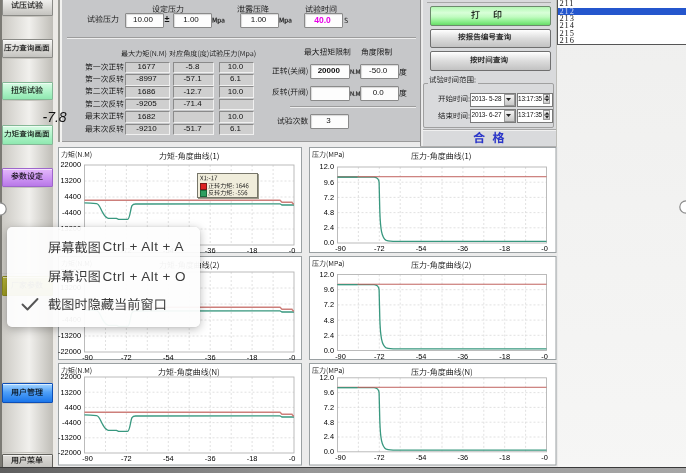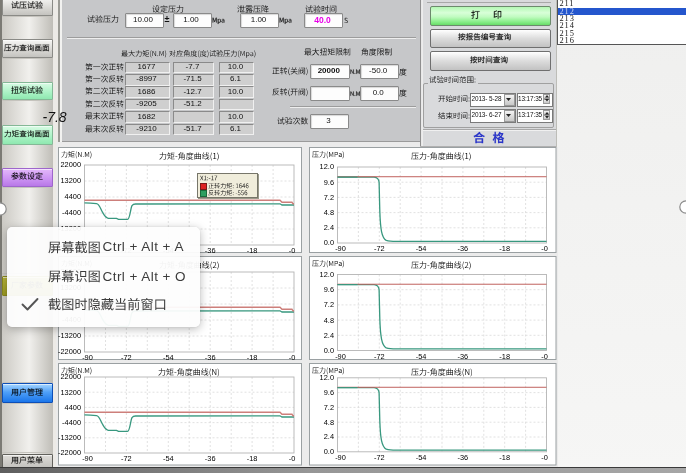--- a/index.html
+++ b/index.html
@@ -97,48 +97,48 @@
   </svg>
 <svg class="ab " style="left:209.4px;top:48.9px" width="48" height="9" viewBox="0 -7.10 48 9">
     <path fill="#101010" d="M0.9 -5.5C1.2 -5.2 1.7 -4.8 1.9 -4.5L2.2 -4.8C2 -5.1 1.6 -5.5 1.2 -5.8L0.9 -5.5ZM5.5 -5.7C5.8 -5.3 6.1 -4.9 6.3 -4.6L6.6 -4.9C6.5 -5.1 6.1 -5.6 5.8 -5.9L5.5 -5.7ZM0.4 -3.7L0.4 -3.3L1.4 -3.3L1.4 -0.6C1.4 -0.3 1.2 -0.1 1 -0C1.1 0 1.2 0.2 1.3 0.4C1.4 0.2 1.6 0.1 2.8 -0.7C2.7 -0.8 2.7 -1 2.6 -1.1L1.8 -0.6L1.8 -3.7L0.4 -3.7ZM4.8 -5.9L4.8 -4.5L2.5 -4.5L2.5 -4L4.8 -4C5 -1.3 5.3 0.5 6.2 0.5C6.5 0.5 6.7 0.2 6.9 -0.9C6.8 -1 6.6 -1.1 6.5 -1.2C6.4 -0.5 6.3 -0.1 6.2 -0.1C5.7 -0.1 5.4 -1.7 5.3 -4L6.8 -4L6.8 -4.5L5.3 -4.5C5.3 -4.9 5.3 -5.4 5.3 -5.9L4.8 -5.9ZM2.5 -0.4L2.7 0C3.3 -0.1 4.1 -0.4 4.8 -0.6L4.7 -1L3.9 -0.8L3.9 -2.5L4.6 -2.5L4.6 -2.9L2.7 -2.9L2.7 -2.5L3.5 -2.5L3.5 -0.6L2.5 -0.4ZM7.3 -1L7.4 -0.6C8 -0.8 8.6 -1 9.3 -1.1L9.2 -1.5C8.5 -1.3 7.8 -1.1 7.3 -1ZM10.9 -3.7L10.9 -3.3L13 -3.3L13 -3.7L10.9 -3.7ZM10.4 -2.6C10.6 -2 10.8 -1.3 10.9 -0.9L11.3 -1C11.2 -1.4 11 -2.1 10.8 -2.7L10.4 -2.6ZM11.7 -2.8C11.8 -2.2 11.9 -1.5 12 -1.1L12.4 -1.1C12.3 -1.6 12.2 -2.3 12.1 -2.8L11.7 -2.8ZM7.9 -4.7C7.8 -3.9 7.7 -2.9 7.7 -2.2L9.6 -2.2C9.5 -0.7 9.4 -0.1 9.2 0C9.2 0.1 9.1 0.1 9 0.1C8.8 0.1 8.5 0.1 8.1 0.1C8.2 0.2 8.3 0.3 8.3 0.5C8.6 0.5 8.9 0.5 9.1 0.5C9.3 0.5 9.5 0.4 9.6 0.3C9.8 0 9.9 -0.6 10 -2.4C10 -2.5 10 -2.6 10 -2.6L9.6 -2.6L9.5 -2.6C9.6 -3.4 9.7 -4.7 9.7 -5.6L7.6 -5.6L7.6 -5.2L9.3 -5.2C9.2 -4.3 9.1 -3.3 9 -2.6L8.1 -2.6C8.2 -3.2 8.3 -4 8.3 -4.6L7.9 -4.7ZM11.8 -6C11.4 -5 10.6 -4.1 9.8 -3.6C9.9 -3.5 10 -3.3 10.1 -3.2C10.7 -3.7 11.4 -4.3 11.9 -5.1C12.4 -4.4 13.1 -3.7 13.8 -3.2C13.8 -3.3 13.9 -3.5 14 -3.6C13.3 -4.1 12.6 -4.9 12.1 -5.5L12.3 -5.9L11.8 -6ZM10.2 -0.2L10.2 0.2L13.8 0.2L13.8 -0.2L12.7 -0.2C13 -0.9 13.4 -1.8 13.7 -2.6L13.3 -2.7C13.1 -2 12.6 -0.9 12.2 -0.2L10.2 -0.2ZM19.1 -1.9C19.5 -1.6 19.9 -1.1 20.1 -0.8L20.4 -1.1C20.2 -1.4 19.8 -1.8 19.4 -2.2L19.1 -1.9ZM15 -5.6L15 -3.3C15 -2.2 15 -0.8 14.4 0.3C14.6 0.3 14.7 0.5 14.8 0.6C15.4 -0.5 15.5 -2.2 15.5 -3.3L15.5 -5.1L21 -5.1L21 -5.6L15 -5.6ZM18 -4.7L18 -3.2L16 -3.2L16 -2.7L18 -2.7L18 -0.2L15.6 -0.2L15.6 0.2L21 0.2L21 -0.2L18.5 -0.2L18.5 -2.7L20.6 -2.7L20.6 -3.2L18.5 -3.2L18.5 -4.7L18 -4.7ZM24.2 -5.9L24.2 -4.7L24.2 -4.4L21.9 -4.4L21.9 -3.9L24.2 -3.9C24.1 -2.5 23.7 -1 21.7 0.2C21.8 0.3 22 0.5 22.1 0.6C24.1 -0.7 24.6 -2.4 24.7 -3.9L27.2 -3.9C27.1 -1.3 26.9 -0.3 26.7 -0.1C26.6 0 26.5 0 26.3 0C26.1 0 25.7 0 25.2 0C25.3 0.1 25.3 0.3 25.4 0.5C25.8 0.5 26.3 0.5 26.5 0.5C26.8 0.5 26.9 0.4 27.1 0.2C27.4 -0.1 27.5 -1.2 27.7 -4.1C27.7 -4.2 27.7 -4.4 27.7 -4.4L24.7 -4.4L24.7 -4.7L24.7 -5.9L24.2 -5.9ZM30.1 1.4L30.5 1.2C29.8 0.2 29.5 -1 29.5 -2.2C29.5 -3.4 29.8 -4.6 30.5 -5.6L30.1 -5.8C29.5 -4.7 29.1 -3.6 29.1 -2.2C29.1 -0.8 29.5 0.3 30.1 1.4ZM31.5 0L32 0L32 -3C32 -3.4 32 -4.1 31.9 -4.5L32 -4.5L32.4 -3.3L33.4 -0.5L33.8 -0.5L34.8 -3.3L35.2 -4.5L35.3 -4.5C35.2 -4.1 35.2 -3.4 35.2 -3L35.2 0L35.7 0L35.7 -5.2L35 -5.2L34 -2.4C33.9 -2 33.8 -1.6 33.6 -1.2L33.6 -1.2C33.5 -1.6 33.3 -2 33.2 -2.4L32.2 -5.2L31.5 -5.2L31.5 0ZM37.1 1.6L37.7 1.6L37.7 0.3L37.7 -0.4C38 -0.1 38.4 0.1 38.8 0.1C39.7 0.1 40.4 -0.7 40.4 -2C40.4 -3.2 39.9 -3.9 38.9 -3.9C38.5 -3.9 38 -3.7 37.7 -3.4L37.7 -3.4L37.6 -3.8L37.1 -3.8L37.1 1.6ZM38.7 -0.4C38.4 -0.4 38.1 -0.5 37.7 -0.8L37.7 -2.9C38.1 -3.3 38.4 -3.4 38.8 -3.4C39.5 -3.4 39.8 -2.8 39.8 -2C39.8 -1 39.4 -0.4 38.7 -0.4ZM42.4 0.1C42.8 0.1 43.3 -0.2 43.7 -0.5L43.7 -0.5L43.7 0L44.2 0L44.2 -2.4C44.2 -3.3 43.8 -3.9 42.9 -3.9C42.3 -3.9 41.7 -3.6 41.4 -3.4L41.6 -3C41.9 -3.2 42.4 -3.5 42.8 -3.5C43.5 -3.5 43.6 -2.9 43.6 -2.4C42 -2.2 41.3 -1.8 41.3 -1C41.3 -0.3 41.7 0.1 42.4 0.1ZM42.5 -0.4C42.1 -0.4 41.8 -0.6 41.8 -1C41.8 -1.5 42.3 -1.9 43.6 -2L43.6 -0.9C43.2 -0.6 42.9 -0.4 42.5 -0.4ZM45.4 1.4C46.1 0.3 46.5 -0.8 46.5 -2.2C46.5 -3.6 46.1 -4.7 45.4 -5.8L45.1 -5.6C45.7 -4.6 46 -3.4 46 -2.2C46 -1 45.7 0.2 45.1 1.2L45.4 1.4Z"></path>
   </svg>
 <svg class="ab " style="left:84.5px;top:61.5px" width="40" height="10" viewBox="0 -7.80 40 10">
     <path fill="#101010" d="M1.3 -3.1C1.3 -2.6 1.1 -1.9 1 -1.4L3.2 -1.4C2.5 -0.7 1.5 -0.1 0.6 0.2C0.7 0.3 0.8 0.5 0.9 0.6C1.9 0.2 2.9 -0.4 3.6 -1.3L3.6 0.6L4.1 0.6L4.1 -1.4L6.5 -1.4C6.4 -0.7 6.3 -0.4 6.2 -0.2C6.1 -0.2 6 -0.2 5.9 -0.2C5.7 -0.2 5.4 -0.2 5 -0.2C5.1 -0.1 5.1 0.1 5.1 0.3C5.5 0.3 5.9 0.3 6.1 0.3C6.3 0.3 6.5 0.2 6.6 0.1C6.8 -0.1 6.9 -0.6 7 -1.7C7 -1.7 7 -1.9 7 -1.9L4.1 -1.9L4.1 -2.7L6.8 -2.7L6.8 -4.3L1 -4.3L1 -3.9L3.6 -3.9L3.6 -3.1L1.3 -3.1ZM1.7 -2.7L3.6 -2.7L3.6 -1.9L1.6 -1.9L1.7 -2.7ZM4.1 -3.9L6.3 -3.9L6.3 -3.1L4.1 -3.1L4.1 -3.9ZM1.7 -6.6C1.4 -5.8 0.9 -5.1 0.4 -4.6C0.5 -4.6 0.7 -4.5 0.8 -4.4C1.1 -4.7 1.4 -5 1.7 -5.4L2.1 -5.4C2.3 -5.1 2.4 -4.7 2.5 -4.5L3 -4.7C2.9 -4.9 2.8 -5.2 2.6 -5.4L3.9 -5.4L3.9 -5.8L1.9 -5.8C2 -6 2.1 -6.2 2.2 -6.5L1.7 -6.6ZM4.7 -6.6C4.5 -5.8 4.1 -5.2 3.6 -4.7C3.8 -4.6 4 -4.5 4.1 -4.4C4.3 -4.7 4.6 -5.1 4.8 -5.4L5.3 -5.4C5.6 -5.1 5.8 -4.8 6 -4.5L6.4 -4.7C6.3 -4.9 6.1 -5.2 5.9 -5.4L7.4 -5.4L7.4 -5.9L5 -5.9C5 -6.1 5.1 -6.3 5.2 -6.5L4.7 -6.6ZM8.2 -3.3L8.2 -2.8L15.3 -2.8L15.3 -3.3L8.2 -3.3ZM16.1 -5.6C16.6 -5.3 17.3 -4.9 17.6 -4.5L17.9 -5C17.6 -5.3 16.9 -5.7 16.4 -6L16.1 -5.6ZM15.9 -0.6L16.4 -0.2C16.9 -0.9 17.5 -1.8 18 -2.6L17.6 -2.9C17.1 -2.1 16.4 -1.1 15.9 -0.6ZM19.2 -6.5C18.9 -5.3 18.5 -4.1 17.9 -3.3C18 -3.3 18.3 -3.1 18.4 -3C18.7 -3.5 19 -4 19.2 -4.7L22.2 -4.7C22 -4.1 21.8 -3.5 21.6 -3.1C21.7 -3.1 21.9 -3 22 -2.9C22.3 -3.4 22.6 -4.3 22.8 -5L22.5 -5.2L22.4 -5.2L19.4 -5.2C19.5 -5.6 19.6 -6 19.7 -6.4L19.2 -6.5ZM20.1 -4.3L20.1 -3.8C20.1 -2.7 19.9 -1 17.5 0.2C17.6 0.3 17.8 0.5 17.9 0.6C19.5 -0.2 20.1 -1.2 20.4 -2.2C20.9 -0.9 21.6 0.1 22.7 0.6C22.8 0.4 23 0.2 23.1 0.1C21.7 -0.4 21 -1.6 20.6 -3.2C20.6 -3.4 20.6 -3.6 20.6 -3.8L20.6 -4.3L20.1 -4.3ZM24.9 -4L24.9 -0.3L23.8 -0.3L23.8 0.2L30.8 0.2L30.8 -0.3L27.8 -0.3L27.8 -2.8L30.2 -2.8L30.2 -3.3L27.8 -3.3L27.8 -5.4L30.5 -5.4L30.5 -6L24.1 -6L24.1 -5.4L27.2 -5.4L27.2 -0.3L25.4 -0.3L25.4 -4L24.9 -4ZM31.8 -2.6C31.9 -2.7 32.1 -2.7 32.4 -2.7L33.1 -2.7L33.1 -1.6L31.5 -1.3L31.6 -0.8L33.1 -1.1L33.1 0.6L33.6 0.6L33.6 -1.2L34.7 -1.4L34.7 -1.8L33.6 -1.6L33.6 -2.7L34.5 -2.7L34.5 -3.2L33.6 -3.2L33.6 -4.4L33.1 -4.4L33.1 -3.2L32.3 -3.2C32.6 -3.8 32.8 -4.4 33 -5.1L34.4 -5.1L34.4 -5.6L33.2 -5.6C33.2 -5.9 33.3 -6.2 33.4 -6.4L32.8 -6.5C32.8 -6.2 32.7 -5.9 32.7 -5.6L31.6 -5.6L31.6 -5.1L32.5 -5.1C32.3 -4.5 32.1 -3.9 32.1 -3.7C31.9 -3.4 31.8 -3.1 31.7 -3.1C31.7 -3 31.8 -2.7 31.8 -2.6ZM34.5 -4.1L34.5 -3.7L35.7 -3.7C35.5 -3.1 35.4 -2.6 35.2 -2.2L37.5 -2.2C37.2 -1.8 36.9 -1.3 36.5 -0.9C36.3 -1 36 -1.2 35.7 -1.4L35.4 -1C36.2 -0.6 37.1 0.2 37.5 0.6L37.9 0.2C37.7 -0 37.3 -0.3 36.9 -0.6C37.4 -1.2 38 -2 38.3 -2.5L38 -2.7L37.9 -2.7L36 -2.7L36.2 -3.7L38.7 -3.7L38.7 -4.1L36.4 -4.1L36.7 -5.1L38.4 -5.1L38.4 -5.6L36.8 -5.6L37 -6.5L36.5 -6.5L36.3 -5.6L34.8 -5.6L34.8 -5.1L36.1 -5.1L35.8 -4.1L34.5 -4.1Z"></path>
   </svg>
 <div class="ab" style="left:125px;top:61.5px;width:43px;height:9.6px;background:#cfcfcf;border-top:1px solid #8a8a8a;border-left:1px solid #8a8a8a;border-bottom:1px solid #f0f0f0;border-right:1px solid #f0f0f0"></div>
 <div class="txt" style="left:-3.5px;top:66.8px;width:300px;text-align:center;font-size:8px;line-height:8px;transform:translateY(-50%);">1677</div>
 <div class="ab" style="left:173px;top:61.5px;width:39px;height:9.6px;background:#cfcfcf;border-top:1px solid #8a8a8a;border-left:1px solid #8a8a8a;border-bottom:1px solid #f0f0f0;border-right:1px solid #f0f0f0"></div>
-<div class="txt" style="left:42.5px;top:66.8px;width:300px;text-align:center;font-size:8px;line-height:8px;transform:translateY(-50%);">-7.7</div>
+<div class="txt" style="left:42.5px;top:66.8px;width:300px;text-align:center;font-size:8px;line-height:8px;transform:translateY(-50%);">-5.8</div>
 <div class="ab" style="left:219px;top:61.5px;width:33px;height:9.6px;background:#cfcfcf;border-top:1px solid #8a8a8a;border-left:1px solid #8a8a8a;border-bottom:1px solid #f0f0f0;border-right:1px solid #f0f0f0"></div>
 <div class="txt" style="left:85.5px;top:66.8px;width:300px;text-align:center;font-size:8px;line-height:8px;transform:translateY(-50%);">10.0</div>
 <svg class="ab " style="left:84.5px;top:74.0px" width="40" height="10" viewBox="0 -7.80 40 10">
     <path fill="#101010" d="M1.3 -3.1C1.3 -2.6 1.1 -1.9 1 -1.4L3.2 -1.4C2.5 -0.7 1.5 -0.1 0.6 0.2C0.7 0.3 0.8 0.5 0.9 0.6C1.9 0.2 2.9 -0.4 3.6 -1.3L3.6 0.6L4.1 0.6L4.1 -1.4L6.5 -1.4C6.4 -0.7 6.3 -0.4 6.2 -0.2C6.1 -0.2 6 -0.2 5.9 -0.2C5.7 -0.2 5.4 -0.2 5 -0.2C5.1 -0.1 5.1 0.1 5.1 0.3C5.5 0.3 5.9 0.3 6.1 0.3C6.3 0.3 6.5 0.2 6.6 0.1C6.8 -0.1 6.9 -0.6 7 -1.7C7 -1.7 7 -1.9 7 -1.9L4.1 -1.9L4.1 -2.7L6.8 -2.7L6.8 -4.3L1 -4.3L1 -3.9L3.6 -3.9L3.6 -3.1L1.3 -3.1ZM1.7 -2.7L3.6 -2.7L3.6 -1.9L1.6 -1.9L1.7 -2.7ZM4.1 -3.9L6.3 -3.9L6.3 -3.1L4.1 -3.1L4.1 -3.9ZM1.7 -6.6C1.4 -5.8 0.9 -5.1 0.4 -4.6C0.5 -4.6 0.7 -4.5 0.8 -4.4C1.1 -4.7 1.4 -5 1.7 -5.4L2.1 -5.4C2.3 -5.1 2.4 -4.7 2.5 -4.5L3 -4.7C2.9 -4.9 2.8 -5.2 2.6 -5.4L3.9 -5.4L3.9 -5.8L1.9 -5.8C2 -6 2.1 -6.2 2.2 -6.5L1.7 -6.6ZM4.7 -6.6C4.5 -5.8 4.1 -5.2 3.6 -4.7C3.8 -4.6 4 -4.5 4.1 -4.4C4.3 -4.7 4.6 -5.1 4.8 -5.4L5.3 -5.4C5.6 -5.1 5.8 -4.8 6 -4.5L6.4 -4.7C6.3 -4.9 6.1 -5.2 5.9 -5.4L7.4 -5.4L7.4 -5.9L5 -5.9C5 -6.1 5.1 -6.3 5.2 -6.5L4.7 -6.6ZM8.2 -3.3L8.2 -2.8L15.3 -2.8L15.3 -3.3L8.2 -3.3ZM16.1 -5.6C16.6 -5.3 17.3 -4.9 17.6 -4.5L17.9 -5C17.6 -5.3 16.9 -5.7 16.4 -6L16.1 -5.6ZM15.9 -0.6L16.4 -0.2C16.9 -0.9 17.5 -1.8 18 -2.6L17.6 -2.9C17.1 -2.1 16.4 -1.1 15.9 -0.6ZM19.2 -6.5C18.9 -5.3 18.5 -4.1 17.9 -3.3C18 -3.3 18.3 -3.1 18.4 -3C18.7 -3.5 19 -4 19.2 -4.7L22.2 -4.7C22 -4.1 21.8 -3.5 21.6 -3.1C21.7 -3.1 21.9 -3 22 -2.9C22.3 -3.4 22.6 -4.3 22.8 -5L22.5 -5.2L22.4 -5.2L19.4 -5.2C19.5 -5.6 19.6 -6 19.7 -6.4L19.2 -6.5ZM20.1 -4.3L20.1 -3.8C20.1 -2.7 19.9 -1 17.5 0.2C17.6 0.3 17.8 0.5 17.9 0.6C19.5 -0.2 20.1 -1.2 20.4 -2.2C20.9 -0.9 21.6 0.1 22.7 0.6C22.8 0.4 23 0.2 23.1 0.1C21.7 -0.4 21 -1.6 20.6 -3.2C20.6 -3.4 20.6 -3.6 20.6 -3.8L20.6 -4.3L20.1 -4.3ZM29.7 -6.5C28.6 -6.2 26.5 -6 24.7 -5.9L24.7 -3.8C24.7 -2.6 24.7 -0.9 23.9 0.3C24 0.4 24.2 0.5 24.3 0.6C25.1 -0.6 25.3 -2.3 25.3 -3.6L25.8 -3.6C26.2 -2.6 26.7 -1.7 27.4 -1C26.7 -0.5 25.9 -0.1 25.1 0.1C25.2 0.2 25.3 0.4 25.3 0.6C26.2 0.3 27.1 -0.1 27.8 -0.7C28.5 -0.1 29.4 0.3 30.4 0.5C30.4 0.4 30.6 0.2 30.7 0.1C29.7 -0.1 28.9 -0.5 28.2 -1C29 -1.8 29.7 -2.7 30 -4L29.6 -4.2L29.5 -4.1L25.3 -4.1L25.3 -5.4C27 -5.5 28.9 -5.7 30.1 -6L29.7 -6.5ZM29.3 -3.6C29 -2.7 28.5 -2 27.8 -1.4C27.2 -2 26.7 -2.7 26.4 -3.6L29.3 -3.6ZM31.8 -2.6C31.9 -2.7 32.1 -2.7 32.4 -2.7L33.1 -2.7L33.1 -1.6L31.5 -1.3L31.6 -0.8L33.1 -1.1L33.1 0.6L33.6 0.6L33.6 -1.2L34.7 -1.4L34.7 -1.8L33.6 -1.6L33.6 -2.7L34.5 -2.7L34.5 -3.2L33.6 -3.2L33.6 -4.4L33.1 -4.4L33.1 -3.2L32.3 -3.2C32.6 -3.8 32.8 -4.4 33 -5.1L34.4 -5.1L34.4 -5.6L33.2 -5.6C33.2 -5.9 33.3 -6.2 33.4 -6.4L32.8 -6.5C32.8 -6.2 32.7 -5.9 32.7 -5.6L31.6 -5.6L31.6 -5.1L32.5 -5.1C32.3 -4.5 32.1 -3.9 32.1 -3.7C31.9 -3.4 31.8 -3.1 31.7 -3.1C31.7 -3 31.8 -2.7 31.8 -2.6ZM34.5 -4.1L34.5 -3.7L35.7 -3.7C35.5 -3.1 35.4 -2.6 35.2 -2.2L37.5 -2.2C37.2 -1.8 36.9 -1.3 36.5 -0.9C36.3 -1 36 -1.2 35.7 -1.4L35.4 -1C36.2 -0.6 37.1 0.2 37.5 0.6L37.9 0.2C37.7 -0 37.3 -0.3 36.9 -0.6C37.4 -1.2 38 -2 38.3 -2.5L38 -2.7L37.9 -2.7L36 -2.7L36.2 -3.7L38.7 -3.7L38.7 -4.1L36.4 -4.1L36.7 -5.1L38.4 -5.1L38.4 -5.6L36.8 -5.6L37 -6.5L36.5 -6.5L36.3 -5.6L34.8 -5.6L34.8 -5.1L36.1 -5.1L35.8 -4.1L34.5 -4.1Z"></path>
   </svg>
 <div class="ab" style="left:125px;top:73.95px;width:43px;height:9.6px;background:#cfcfcf;border-top:1px solid #8a8a8a;border-left:1px solid #8a8a8a;border-bottom:1px solid #f0f0f0;border-right:1px solid #f0f0f0"></div>
 <div class="txt" style="left:-3.5px;top:79.2px;width:300px;text-align:center;font-size:8px;line-height:8px;transform:translateY(-50%);">-8997</div>
 <div class="ab" style="left:173px;top:73.95px;width:39px;height:9.6px;background:#cfcfcf;border-top:1px solid #8a8a8a;border-left:1px solid #8a8a8a;border-bottom:1px solid #f0f0f0;border-right:1px solid #f0f0f0"></div>
-<div class="txt" style="left:42.5px;top:79.2px;width:300px;text-align:center;font-size:8px;line-height:8px;transform:translateY(-50%);">-71.5</div>
+<div class="txt" style="left:42.5px;top:79.2px;width:300px;text-align:center;font-size:8px;line-height:8px;transform:translateY(-50%);">-57.1</div>
 <div class="ab" style="left:219px;top:73.95px;width:33px;height:9.6px;background:#cfcfcf;border-top:1px solid #8a8a8a;border-left:1px solid #8a8a8a;border-bottom:1px solid #f0f0f0;border-right:1px solid #f0f0f0"></div>
 <div class="txt" style="left:85.5px;top:79.2px;width:300px;text-align:center;font-size:8px;line-height:8px;transform:translateY(-50%);">6.1</div>
 <svg class="ab " style="left:84.5px;top:86.4px" width="40" height="10" viewBox="0 -7.80 40 10">
     <path fill="#101010" d="M1.3 -3.1C1.3 -2.6 1.1 -1.9 1 -1.4L3.2 -1.4C2.5 -0.7 1.5 -0.1 0.6 0.2C0.7 0.3 0.8 0.5 0.9 0.6C1.9 0.2 2.9 -0.4 3.6 -1.3L3.6 0.6L4.1 0.6L4.1 -1.4L6.5 -1.4C6.4 -0.7 6.3 -0.4 6.2 -0.2C6.1 -0.2 6 -0.2 5.9 -0.2C5.7 -0.2 5.4 -0.2 5 -0.2C5.1 -0.1 5.1 0.1 5.1 0.3C5.5 0.3 5.9 0.3 6.1 0.3C6.3 0.3 6.5 0.2 6.6 0.1C6.8 -0.1 6.9 -0.6 7 -1.7C7 -1.7 7 -1.9 7 -1.9L4.1 -1.9L4.1 -2.7L6.8 -2.7L6.8 -4.3L1 -4.3L1 -3.9L3.6 -3.9L3.6 -3.1L1.3 -3.1ZM1.7 -2.7L3.6 -2.7L3.6 -1.9L1.6 -1.9L1.7 -2.7ZM4.1 -3.9L6.3 -3.9L6.3 -3.1L4.1 -3.1L4.1 -3.9ZM1.7 -6.6C1.4 -5.8 0.9 -5.1 0.4 -4.6C0.5 -4.6 0.7 -4.5 0.8 -4.4C1.1 -4.7 1.4 -5 1.7 -5.4L2.1 -5.4C2.3 -5.1 2.4 -4.7 2.5 -4.5L3 -4.7C2.9 -4.9 2.8 -5.2 2.6 -5.4L3.9 -5.4L3.9 -5.8L1.9 -5.8C2 -6 2.1 -6.2 2.2 -6.5L1.7 -6.6ZM4.7 -6.6C4.5 -5.8 4.1 -5.2 3.6 -4.7C3.8 -4.6 4 -4.5 4.1 -4.4C4.3 -4.7 4.6 -5.1 4.8 -5.4L5.3 -5.4C5.6 -5.1 5.8 -4.8 6 -4.5L6.4 -4.7C6.3 -4.9 6.1 -5.2 5.9 -5.4L7.4 -5.4L7.4 -5.9L5 -5.9C5 -6.1 5.1 -6.3 5.2 -6.5L4.7 -6.6ZM8.9 -5.4L8.9 -4.9L14.5 -4.9L14.5 -5.4L8.9 -5.4ZM8.2 -0.8L8.2 -0.2L15.2 -0.2L15.2 -0.8L8.2 -0.8ZM16.1 -5.6C16.6 -5.3 17.3 -4.9 17.6 -4.5L17.9 -5C17.6 -5.3 16.9 -5.7 16.4 -6L16.1 -5.6ZM15.9 -0.6L16.4 -0.2C16.9 -0.9 17.5 -1.8 18 -2.6L17.6 -2.9C17.1 -2.1 16.4 -1.1 15.9 -0.6ZM19.2 -6.5C18.9 -5.3 18.5 -4.1 17.9 -3.3C18 -3.3 18.3 -3.1 18.4 -3C18.7 -3.5 19 -4 19.2 -4.7L22.2 -4.7C22 -4.1 21.8 -3.5 21.6 -3.1C21.7 -3.1 21.9 -3 22 -2.9C22.3 -3.4 22.6 -4.3 22.8 -5L22.5 -5.2L22.4 -5.2L19.4 -5.2C19.5 -5.6 19.6 -6 19.7 -6.4L19.2 -6.5ZM20.1 -4.3L20.1 -3.8C20.1 -2.7 19.9 -1 17.5 0.2C17.6 0.3 17.8 0.5 17.9 0.6C19.5 -0.2 20.1 -1.2 20.4 -2.2C20.9 -0.9 21.6 0.1 22.7 0.6C22.8 0.4 23 0.2 23.1 0.1C21.7 -0.4 21 -1.6 20.6 -3.2C20.6 -3.4 20.6 -3.6 20.6 -3.8L20.6 -4.3L20.1 -4.3ZM24.9 -4L24.9 -0.3L23.8 -0.3L23.8 0.2L30.8 0.2L30.8 -0.3L27.8 -0.3L27.8 -2.8L30.2 -2.8L30.2 -3.3L27.8 -3.3L27.8 -5.4L30.5 -5.4L30.5 -6L24.1 -6L24.1 -5.4L27.2 -5.4L27.2 -0.3L25.4 -0.3L25.4 -4L24.9 -4ZM31.8 -2.6C31.9 -2.7 32.1 -2.7 32.4 -2.7L33.1 -2.7L33.1 -1.6L31.5 -1.3L31.6 -0.8L33.1 -1.1L33.1 0.6L33.6 0.6L33.6 -1.2L34.7 -1.4L34.7 -1.8L33.6 -1.6L33.6 -2.7L34.5 -2.7L34.5 -3.2L33.6 -3.2L33.6 -4.4L33.1 -4.4L33.1 -3.2L32.3 -3.2C32.6 -3.8 32.8 -4.4 33 -5.1L34.4 -5.1L34.4 -5.6L33.2 -5.6C33.2 -5.9 33.3 -6.2 33.4 -6.4L32.8 -6.5C32.8 -6.2 32.7 -5.9 32.7 -5.6L31.6 -5.6L31.6 -5.1L32.5 -5.1C32.3 -4.5 32.1 -3.9 32.1 -3.7C31.9 -3.4 31.8 -3.1 31.7 -3.1C31.7 -3 31.8 -2.7 31.8 -2.6ZM34.5 -4.1L34.5 -3.7L35.7 -3.7C35.5 -3.1 35.4 -2.6 35.2 -2.2L37.5 -2.2C37.2 -1.8 36.9 -1.3 36.5 -0.9C36.3 -1 36 -1.2 35.7 -1.4L35.4 -1C36.2 -0.6 37.1 0.2 37.5 0.6L37.9 0.2C37.7 -0 37.3 -0.3 36.9 -0.6C37.4 -1.2 38 -2 38.3 -2.5L38 -2.7L37.9 -2.7L36 -2.7L36.2 -3.7L38.7 -3.7L38.7 -4.1L36.4 -4.1L36.7 -5.1L38.4 -5.1L38.4 -5.6L36.8 -5.6L37 -6.5L36.5 -6.5L36.3 -5.6L34.8 -5.6L34.8 -5.1L36.1 -5.1L35.8 -4.1L34.5 -4.1Z"></path>
   </svg>
 <div class="ab" style="left:125px;top:86.39999999999999px;width:43px;height:9.6px;background:#cfcfcf;border-top:1px solid #8a8a8a;border-left:1px solid #8a8a8a;border-bottom:1px solid #f0f0f0;border-right:1px solid #f0f0f0"></div>
 <div class="txt" style="left:-3.5px;top:91.7px;width:300px;text-align:center;font-size:8px;line-height:8px;transform:translateY(-50%);">1686</div>
 <div class="ab" style="left:173px;top:86.39999999999999px;width:39px;height:9.6px;background:#cfcfcf;border-top:1px solid #8a8a8a;border-left:1px solid #8a8a8a;border-bottom:1px solid #f0f0f0;border-right:1px solid #f0f0f0"></div>
 <div class="txt" style="left:42.5px;top:91.7px;width:300px;text-align:center;font-size:8px;line-height:8px;transform:translateY(-50%);">-12.7</div>
 <div class="ab" style="left:219px;top:86.39999999999999px;width:33px;height:9.6px;background:#cfcfcf;border-top:1px solid #8a8a8a;border-left:1px solid #8a8a8a;border-bottom:1px solid #f0f0f0;border-right:1px solid #f0f0f0"></div>
 <div class="txt" style="left:85.5px;top:91.7px;width:300px;text-align:center;font-size:8px;line-height:8px;transform:translateY(-50%);">10.0</div>
 <svg class="ab " style="left:84.5px;top:98.8px" width="40" height="10" viewBox="0 -7.80 40 10">
     <path fill="#101010" d="M1.3 -3.1C1.3 -2.6 1.1 -1.9 1 -1.4L3.2 -1.4C2.5 -0.7 1.5 -0.1 0.6 0.2C0.7 0.3 0.8 0.5 0.9 0.6C1.9 0.2 2.9 -0.4 3.6 -1.3L3.6 0.6L4.1 0.6L4.1 -1.4L6.5 -1.4C6.4 -0.7 6.3 -0.4 6.2 -0.2C6.1 -0.2 6 -0.2 5.9 -0.2C5.7 -0.2 5.4 -0.2 5 -0.2C5.1 -0.1 5.1 0.1 5.1 0.3C5.5 0.3 5.9 0.3 6.1 0.3C6.3 0.3 6.5 0.2 6.6 0.1C6.8 -0.1 6.9 -0.6 7 -1.7C7 -1.7 7 -1.9 7 -1.9L4.1 -1.9L4.1 -2.7L6.8 -2.7L6.8 -4.3L1 -4.3L1 -3.9L3.6 -3.9L3.6 -3.1L1.3 -3.1ZM1.7 -2.7L3.6 -2.7L3.6 -1.9L1.6 -1.9L1.7 -2.7ZM4.1 -3.9L6.3 -3.9L6.3 -3.1L4.1 -3.1L4.1 -3.9ZM1.7 -6.6C1.4 -5.8 0.9 -5.1 0.4 -4.6C0.5 -4.6 0.7 -4.5 0.8 -4.4C1.1 -4.7 1.4 -5 1.7 -5.4L2.1 -5.4C2.3 -5.1 2.4 -4.7 2.5 -4.5L3 -4.7C2.9 -4.9 2.8 -5.2 2.6 -5.4L3.9 -5.4L3.9 -5.8L1.9 -5.8C2 -6 2.1 -6.2 2.2 -6.5L1.7 -6.6ZM4.7 -6.6C4.5 -5.8 4.1 -5.2 3.6 -4.7C3.8 -4.6 4 -4.5 4.1 -4.4C4.3 -4.7 4.6 -5.1 4.8 -5.4L5.3 -5.4C5.6 -5.1 5.8 -4.8 6 -4.5L6.4 -4.7C6.3 -4.9 6.1 -5.2 5.9 -5.4L7.4 -5.4L7.4 -5.9L5 -5.9C5 -6.1 5.1 -6.3 5.2 -6.5L4.7 -6.6ZM8.9 -5.4L8.9 -4.9L14.5 -4.9L14.5 -5.4L8.9 -5.4ZM8.2 -0.8L8.2 -0.2L15.2 -0.2L15.2 -0.8L8.2 -0.8ZM16.1 -5.6C16.6 -5.3 17.3 -4.9 17.6 -4.5L17.9 -5C17.6 -5.3 16.9 -5.7 16.4 -6L16.1 -5.6ZM15.9 -0.6L16.4 -0.2C16.9 -0.9 17.5 -1.8 18 -2.6L17.6 -2.9C17.1 -2.1 16.4 -1.1 15.9 -0.6ZM19.2 -6.5C18.9 -5.3 18.5 -4.1 17.9 -3.3C18 -3.3 18.3 -3.1 18.4 -3C18.7 -3.5 19 -4 19.2 -4.7L22.2 -4.7C22 -4.1 21.8 -3.5 21.6 -3.1C21.7 -3.1 21.9 -3 22 -2.9C22.3 -3.4 22.6 -4.3 22.8 -5L22.5 -5.2L22.4 -5.2L19.4 -5.2C19.5 -5.6 19.6 -6 19.7 -6.4L19.2 -6.5ZM20.1 -4.3L20.1 -3.8C20.1 -2.7 19.9 -1 17.5 0.2C17.6 0.3 17.8 0.5 17.9 0.6C19.5 -0.2 20.1 -1.2 20.4 -2.2C20.9 -0.9 21.6 0.1 22.7 0.6C22.8 0.4 23 0.2 23.1 0.1C21.7 -0.4 21 -1.6 20.6 -3.2C20.6 -3.4 20.6 -3.6 20.6 -3.8L20.6 -4.3L20.1 -4.3ZM29.7 -6.5C28.6 -6.2 26.5 -6 24.7 -5.9L24.7 -3.8C24.7 -2.6 24.7 -0.9 23.9 0.3C24 0.4 24.2 0.5 24.3 0.6C25.1 -0.6 25.3 -2.3 25.3 -3.6L25.8 -3.6C26.2 -2.6 26.7 -1.7 27.4 -1C26.7 -0.5 25.9 -0.1 25.1 0.1C25.2 0.2 25.3 0.4 25.3 0.6C26.2 0.3 27.1 -0.1 27.8 -0.7C28.5 -0.1 29.4 0.3 30.4 0.5C30.4 0.4 30.6 0.2 30.7 0.1C29.7 -0.1 28.9 -0.5 28.2 -1C29 -1.8 29.7 -2.7 30 -4L29.6 -4.2L29.5 -4.1L25.3 -4.1L25.3 -5.4C27 -5.5 28.9 -5.7 30.1 -6L29.7 -6.5ZM29.3 -3.6C29 -2.7 28.5 -2 27.8 -1.4C27.2 -2 26.7 -2.7 26.4 -3.6L29.3 -3.6ZM31.8 -2.6C31.9 -2.7 32.1 -2.7 32.4 -2.7L33.1 -2.7L33.1 -1.6L31.5 -1.3L31.6 -0.8L33.1 -1.1L33.1 0.6L33.6 0.6L33.6 -1.2L34.7 -1.4L34.7 -1.8L33.6 -1.6L33.6 -2.7L34.5 -2.7L34.5 -3.2L33.6 -3.2L33.6 -4.4L33.1 -4.4L33.1 -3.2L32.3 -3.2C32.6 -3.8 32.8 -4.4 33 -5.1L34.4 -5.1L34.4 -5.6L33.2 -5.6C33.2 -5.9 33.3 -6.2 33.4 -6.4L32.8 -6.5C32.8 -6.2 32.7 -5.9 32.7 -5.6L31.6 -5.6L31.6 -5.1L32.5 -5.1C32.3 -4.5 32.1 -3.9 32.1 -3.7C31.9 -3.4 31.8 -3.1 31.7 -3.1C31.7 -3 31.8 -2.7 31.8 -2.6ZM34.5 -4.1L34.5 -3.7L35.7 -3.7C35.5 -3.1 35.4 -2.6 35.2 -2.2L37.5 -2.2C37.2 -1.8 36.9 -1.3 36.5 -0.9C36.3 -1 36 -1.2 35.7 -1.4L35.4 -1C36.2 -0.6 37.1 0.2 37.5 0.6L37.9 0.2C37.7 -0 37.3 -0.3 36.9 -0.6C37.4 -1.2 38 -2 38.3 -2.5L38 -2.7L37.9 -2.7L36 -2.7L36.2 -3.7L38.7 -3.7L38.7 -4.1L36.4 -4.1L36.7 -5.1L38.4 -5.1L38.4 -5.6L36.8 -5.6L37 -6.5L36.5 -6.5L36.3 -5.6L34.8 -5.6L34.8 -5.1L36.1 -5.1L35.8 -4.1L34.5 -4.1Z"></path>
   </svg>
 <div class="ab" style="left:125px;top:98.85px;width:43px;height:9.6px;background:#cfcfcf;border-top:1px solid #8a8a8a;border-left:1px solid #8a8a8a;border-bottom:1px solid #f0f0f0;border-right:1px solid #f0f0f0"></div>
 <div class="txt" style="left:-3.5px;top:104.1px;width:300px;text-align:center;font-size:8px;line-height:8px;transform:translateY(-50%);">-9205</div>
 <div class="ab" style="left:173px;top:98.85px;width:39px;height:9.6px;background:#cfcfcf;border-top:1px solid #8a8a8a;border-left:1px solid #8a8a8a;border-bottom:1px solid #f0f0f0;border-right:1px solid #f0f0f0"></div>
-<div class="txt" style="left:42.5px;top:104.1px;width:300px;text-align:center;font-size:8px;line-height:8px;transform:translateY(-50%);">-51.2</div>
+<div class="txt" style="left:42.5px;top:104.1px;width:300px;text-align:center;font-size:8px;line-height:8px;transform:translateY(-50%);">-71.4</div>
 <div class="ab" style="left:219px;top:98.85px;width:33px;height:9.6px;background:#cfcfcf;border-top:1px solid #8a8a8a;border-left:1px solid #8a8a8a;border-bottom:1px solid #f0f0f0;border-right:1px solid #f0f0f0"></div>
 <div class="txt" style="left:85.5px;top:104.1px;width:300px;text-align:center;font-size:8px;line-height:8px;transform:translateY(-50%);margin-top:24px;">5.9</div>
 <svg class="ab " style="left:84.5px;top:111.3px" width="40" height="10" viewBox="0 -7.80 40 10">
     <path fill="#101010" d="M1.9 -5L5.9 -5L5.9 -4.4L1.9 -4.4L1.9 -5ZM1.9 -5.9L5.9 -5.9L5.9 -5.3L1.9 -5.3L1.9 -5.9ZM1.4 -6.3L1.4 -4L6.5 -4L6.5 -6.3L1.4 -6.3ZM3.1 -3.1L3.1 -2.5L1.6 -2.5L1.6 -3.1L3.1 -3.1ZM0.4 -0.3L0.4 0.2L3.1 -0.2L3.1 0.6L3.6 0.6L3.6 -0.2L4.1 -0.3L4.1 -0.7L3.6 -0.7L3.6 -3.1L7.4 -3.1L7.4 -3.5L0.4 -3.5L0.4 -3.1L1.1 -3.1L1.1 -0.4L0.4 -0.3ZM3.9 -2.6L3.9 -2.1L4.4 -2.1L4.3 -2.1C4.5 -1.5 4.8 -1 5.3 -0.6C4.8 -0.2 4.3 0 3.8 0.2C3.9 0.3 4 0.5 4.1 0.6C4.6 0.4 5.1 0.1 5.6 -0.2C6.1 0.1 6.6 0.4 7.2 0.6C7.3 0.5 7.4 0.3 7.5 0.2C6.9 0 6.4 -0.2 6 -0.6C6.5 -1 6.9 -1.7 7.1 -2.4L6.8 -2.6L6.7 -2.6L3.9 -2.6ZM4.7 -2.1L6.5 -2.1C6.3 -1.6 6 -1.2 5.6 -0.9C5.2 -1.2 4.9 -1.6 4.7 -2.1ZM3.1 -2.1L3.1 -1.5L1.6 -1.5L1.6 -2.1L3.1 -2.1ZM3.1 -1.1L3.1 -0.6L1.6 -0.4L1.6 -1.1L3.1 -1.1ZM11.4 -6.5L11.4 -5.2L8.3 -5.2L8.3 -4.7L11.4 -4.7L11.4 -3.3L8.7 -3.3L8.7 -2.7L11.1 -2.7C10.4 -1.7 9.2 -0.8 8.1 -0.3C8.2 -0.2 8.4 0 8.5 0.1C9.5 -0.4 10.7 -1.3 11.4 -2.4L11.4 0.6L12 0.6L12 -2.5C12.7 -1.4 13.9 -0.4 14.9 0.1C15 -0 15.2 -0.2 15.3 -0.3C14.2 -0.8 13 -1.8 12.3 -2.7L14.7 -2.7L14.7 -3.3L12 -3.3L12 -4.7L15.1 -4.7L15.1 -5.2L12 -5.2L12 -6.5L11.4 -6.5ZM16.1 -5.6C16.6 -5.3 17.3 -4.9 17.6 -4.5L17.9 -5C17.6 -5.3 16.9 -5.7 16.4 -6L16.1 -5.6ZM15.9 -0.6L16.4 -0.2C16.9 -0.9 17.5 -1.8 18 -2.6L17.6 -2.9C17.1 -2.1 16.4 -1.1 15.9 -0.6ZM19.2 -6.5C18.9 -5.3 18.5 -4.1 17.9 -3.3C18 -3.3 18.3 -3.1 18.4 -3C18.7 -3.5 19 -4 19.2 -4.7L22.2 -4.7C22 -4.1 21.8 -3.5 21.6 -3.1C21.7 -3.1 21.9 -3 22 -2.9C22.3 -3.4 22.6 -4.3 22.8 -5L22.5 -5.2L22.4 -5.2L19.4 -5.2C19.5 -5.6 19.6 -6 19.7 -6.4L19.2 -6.5ZM20.1 -4.3L20.1 -3.8C20.1 -2.7 19.9 -1 17.5 0.2C17.6 0.3 17.8 0.5 17.9 0.6C19.5 -0.2 20.1 -1.2 20.4 -2.2C20.9 -0.9 21.6 0.1 22.7 0.6C22.8 0.4 23 0.2 23.1 0.1C21.7 -0.4 21 -1.6 20.6 -3.2C20.6 -3.4 20.6 -3.6 20.6 -3.8L20.6 -4.3L20.1 -4.3ZM24.9 -4L24.9 -0.3L23.8 -0.3L23.8 0.2L30.8 0.2L30.8 -0.3L27.8 -0.3L27.8 -2.8L30.2 -2.8L30.2 -3.3L27.8 -3.3L27.8 -5.4L30.5 -5.4L30.5 -6L24.1 -6L24.1 -5.4L27.2 -5.4L27.2 -0.3L25.4 -0.3L25.4 -4L24.9 -4ZM31.8 -2.6C31.9 -2.7 32.1 -2.7 32.4 -2.7L33.1 -2.7L33.1 -1.6L31.5 -1.3L31.6 -0.8L33.1 -1.1L33.1 0.6L33.6 0.6L33.6 -1.2L34.7 -1.4L34.7 -1.8L33.6 -1.6L33.6 -2.7L34.5 -2.7L34.5 -3.2L33.6 -3.2L33.6 -4.4L33.1 -4.4L33.1 -3.2L32.3 -3.2C32.6 -3.8 32.8 -4.4 33 -5.1L34.4 -5.1L34.4 -5.6L33.2 -5.6C33.2 -5.9 33.3 -6.2 33.4 -6.4L32.8 -6.5C32.8 -6.2 32.7 -5.9 32.7 -5.6L31.6 -5.6L31.6 -5.1L32.5 -5.1C32.3 -4.5 32.1 -3.9 32.1 -3.7C31.9 -3.4 31.8 -3.1 31.7 -3.1C31.7 -3 31.8 -2.7 31.8 -2.6ZM34.5 -4.1L34.5 -3.7L35.7 -3.7C35.5 -3.1 35.4 -2.6 35.2 -2.2L37.5 -2.2C37.2 -1.8 36.9 -1.3 36.5 -0.9C36.3 -1 36 -1.2 35.7 -1.4L35.4 -1C36.2 -0.6 37.1 0.2 37.5 0.6L37.9 0.2C37.7 -0 37.3 -0.3 36.9 -0.6C37.4 -1.2 38 -2 38.3 -2.5L38 -2.7L37.9 -2.7L36 -2.7L36.2 -3.7L38.7 -3.7L38.7 -4.1L36.4 -4.1L36.7 -5.1L38.4 -5.1L38.4 -5.6L36.8 -5.6L37 -6.5L36.5 -6.5L36.3 -5.6L34.8 -5.6L34.8 -5.1L36.1 -5.1L35.8 -4.1L34.5 -4.1Z"></path>
   </svg>
 <div class="ab" style="left:125px;top:111.3px;width:43px;height:9.6px;background:#cfcfcf;border-top:1px solid #8a8a8a;border-left:1px solid #8a8a8a;border-bottom:1px solid #f0f0f0;border-right:1px solid #f0f0f0"></div>
 <div class="txt" style="left:-3.5px;top:116.6px;width:300px;text-align:center;font-size:8px;line-height:8px;transform:translateY(-50%);">1682</div>
 <div class="ab" style="left:173px;top:111.3px;width:39px;height:9.6px;background:#cfcfcf;border-top:1px solid #8a8a8a;border-left:1px solid #8a8a8a;border-bottom:1px solid #f0f0f0;border-right:1px solid #f0f0f0"></div>
 <div class="txt" style="left:42.5px;top:116.6px;width:300px;text-align:left;font-size:14px;line-height:8px;transform:translateY(-50%);font-style:italic;">-7.8</div>
 <div class="ab" style="left:219px;top:111.3px;width:33px;height:9.6px;background:#cfcfcf;border-top:1px solid #8a8a8a;border-left:1px solid #8a8a8a;border-bottom:1px solid #f0f0f0;border-right:1px solid #f0f0f0"></div>

